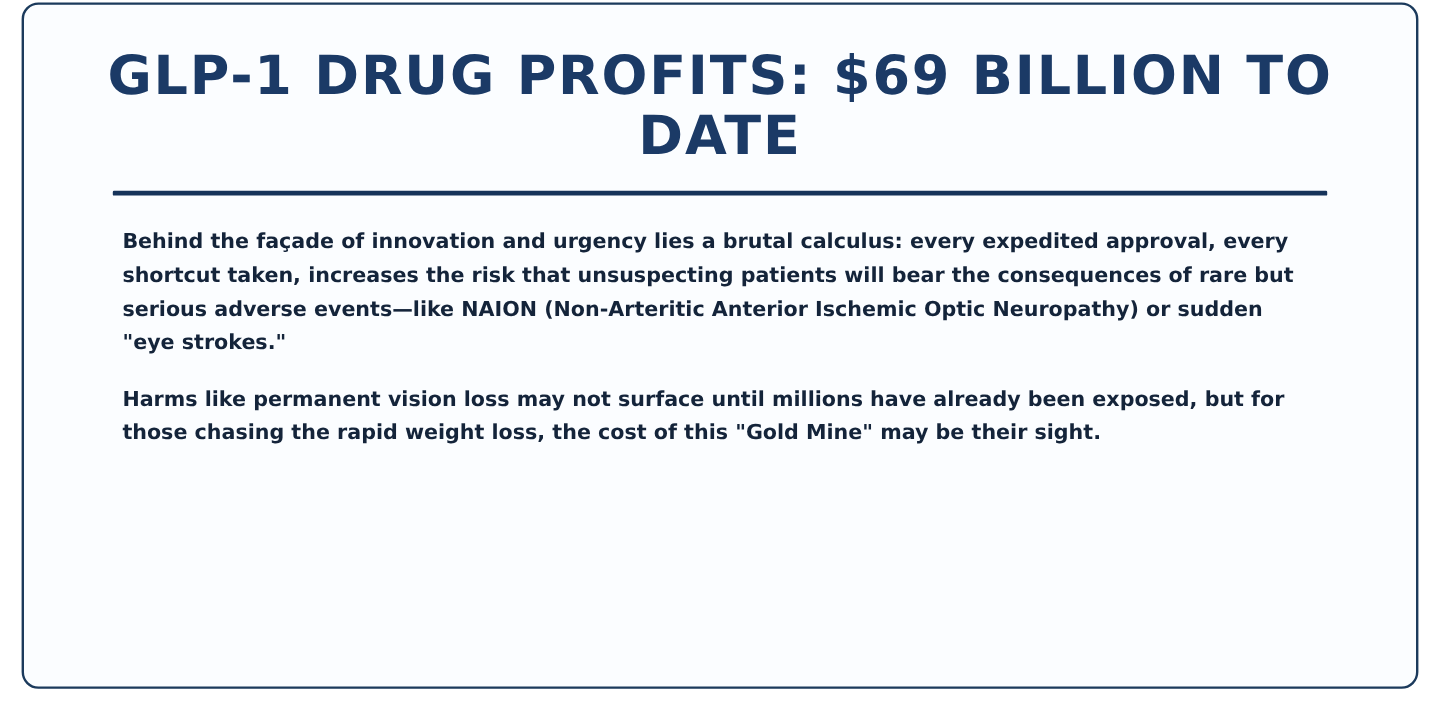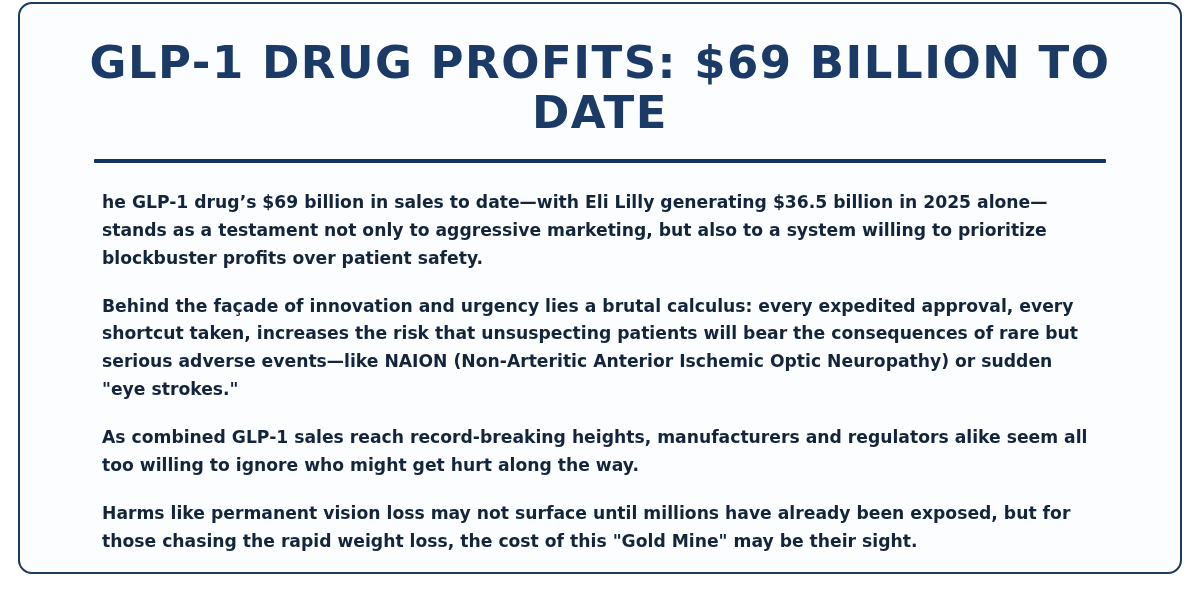--- a/index.html
+++ b/index.html
@@ -65,20 +65,18 @@
 <body>
 
 <div class="card">
   <div class="inner">
 
     <h1 class="title">GLP-1 DRUG PROFITS: $69 BILLION TO DATE</h1>
 
     <div class="divider"></div>
 
     <div class="body-text">
-      <p class="para">he GLP-1 drug’s $69 billion in sales to date—with Eli Lilly generating $36.5 billion in 2025 alone—stands as a testament not only to aggressive marketing, but also to a system willing to prioritize blockbuster profits over patient safety.</p>
       <p class="para">Behind the façade of innovation and urgency lies a brutal calculus: every expedited approval, every shortcut taken, increases the risk that unsuspecting patients will bear the consequences of rare but serious adverse events—like NAION (Non-Arteritic Anterior Ischemic Optic Neuropathy) or sudden "eye strokes."</p>
-      <p class="para">As combined GLP-1 sales reach record-breaking heights, manufacturers and regulators alike seem all too willing to ignore who might get hurt along the way.</p>
       <p class="para">Harms like permanent vision loss may not surface until millions have already been exposed, but for those chasing the  rapid weight loss, the cost of this "Gold Mine" may be their sight.</p>
     </div>
 
   </div>
 </div>
 
 </body></html>

